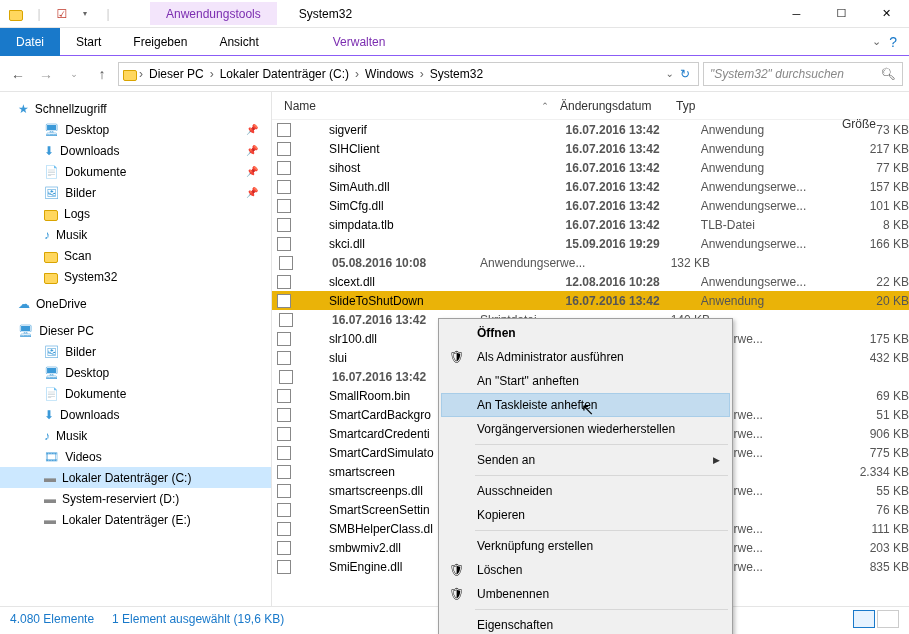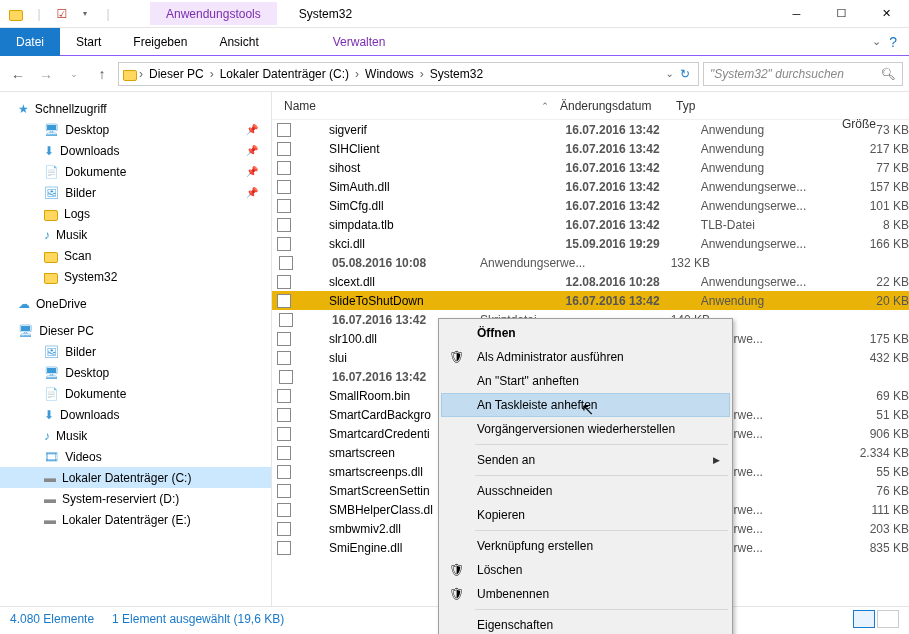--- a/index.html
+++ b/index.html
@@ -382,20 +382,29 @@
           <span class="fr-size">51 KB</span>
         </div>
         <div class="file-row">
           <span class="fr-icon">
             <span class="exe-ic"></span>
           </span>
           <span class="fr-name">SmartcardCredenti</span>
           <span class="fr-date"></span>
           <span class="fr-type">ungserwe...</span>
           <span class="fr-size">906 KB</span>
+        </div>
+        <div class="file-row">
+          <span class="fr-icon">
+            <span class="exe-ic"></span>
+          </span>
+          <span class="fr-name">SmartCardSimulato</span>
+          <span class="fr-date"></span>
+          <span class="fr-type">ungserwe...</span>
+          <span class="fr-size">775 KB</span>
         </div>
         <div class="file-row">
           <span class="fr-icon">
             <span class="exe-ic"></span>
           </span>
           <span class="fr-name">smartscreen</span>
           <span class="fr-date"></span>
           <span class="fr-type">ung</span>
           <span class="fr-size">2.334 KB</span>
         </div>

